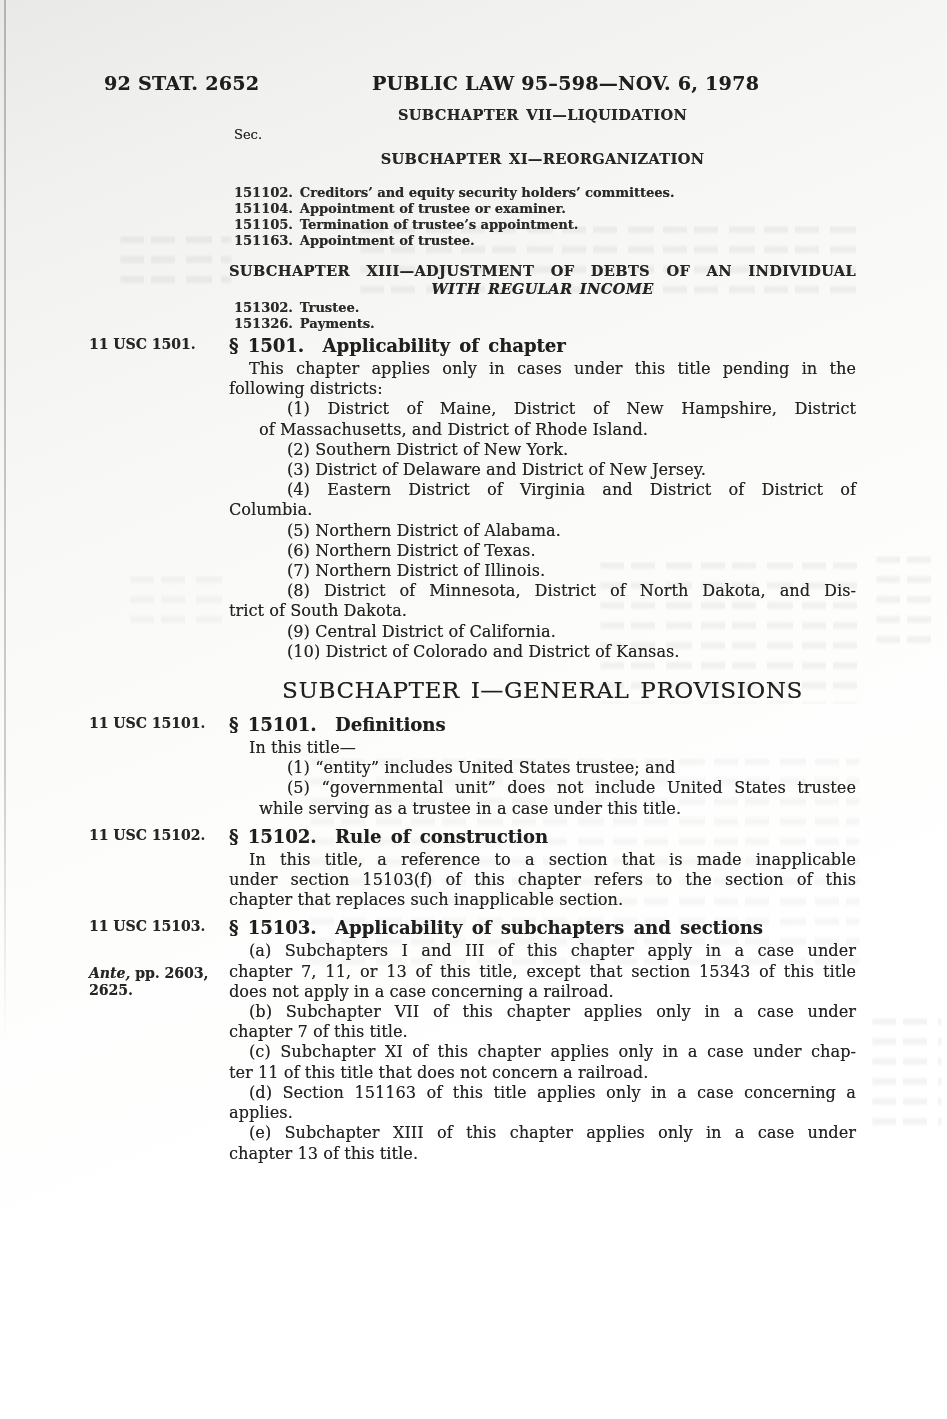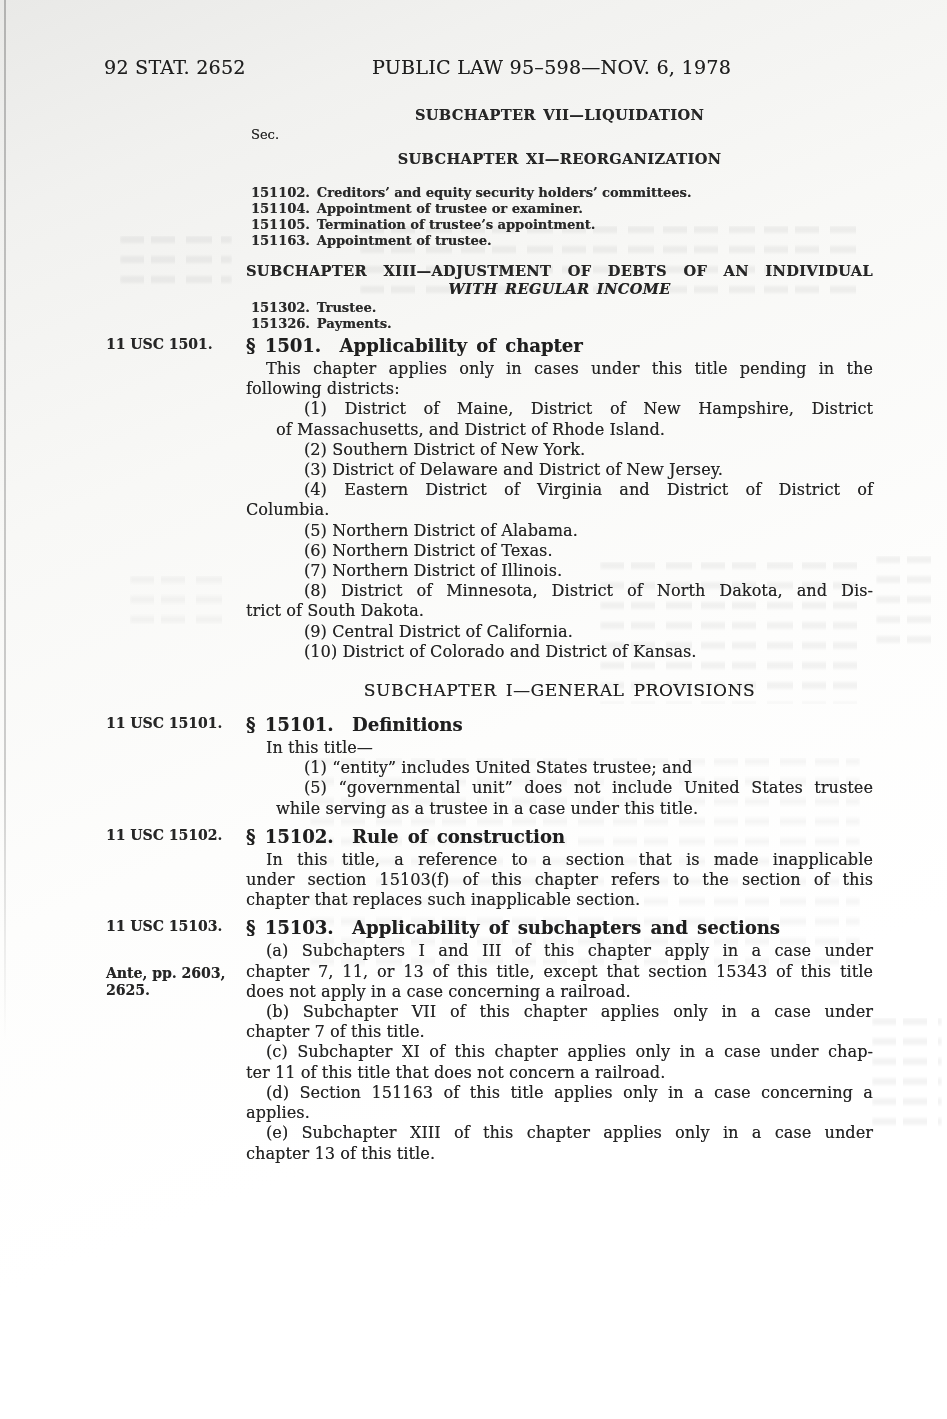--- a/index.html
+++ b/index.html
@@ -18,25 +18,25 @@
     background:linear-gradient(180deg, rgba(90,90,90,.38) 0%, rgba(110,110,110,.42) 8%, rgba(120,120,120,.35) 75%, rgba(120,120,120,0) 100%);
   }
   
   .ghost {
     position:absolute;
     background:repeating-linear-gradient(180deg, #6a6a6a 0 7px, transparent 7px 20px);
     -webkit-mask-image:repeating-linear-gradient(90deg, #000 0 24px, transparent 24px 31px, #000 31px 55px, transparent 55px 66px, #000 66px 92px, transparent 92px 101px);
     mask-image:repeating-linear-gradient(90deg, #000 0 24px, transparent 24px 31px, #000 31px 55px, transparent 55px 66px, #000 66px 92px, transparent 92px 101px);
     opacity:.075; filter:blur(1.4px);
   }
-  .hdr { position:absolute; top:56px; font-weight:400; font-size:19px; line-height:22px; letter-spacing:.3px; color:#1e1e1e; }
+  .hdr { position:absolute; top:72px; font-weight:700; font-size:19px; line-height:22px; letter-spacing:.3px; color:#1e1e1e; }
   .hdr-stat { left:104px; }
   .hdr-law  { left:372px; }
 
-  .column { position:absolute; left:246px; top:98px; width:627px; }
+  .column { position:absolute; left:229px; top:98px; width:627px; }
 
   .toc-h {
     margin:0; font-size:14.5px; line-height:18px; font-weight:700;
     text-align:center; letter-spacing:.4px; word-spacing:2px; color:#262626;
   }
   .toc-h.justified { text-align:justify; text-align-last:justify; }
   .toc-h2 { margin:0; font-size:14.5px; line-height:18px; font-weight:700; text-align:center; letter-spacing:.4px; word-spacing:2px;font-style:italic; }
   .sec-label { margin-top:3px; font-size:13px; line-height:16px; font-weight:400; padding-left:5px; }
   .toc-list { list-style:none; margin:4px 0 0 0; padding:0 0 0 5px; }
   .toc-list li { font-size:13px; line-height:16px; font-weight:700; color:#2a2a2a; }
@@ -54,33 +54,33 @@
   }
   .sec-body { margin-top:2px; }
   .ln { font-size:16px; line-height:20.2px; letter-spacing:.1px; }
   .ln.j    { text-align:justify; text-align-last:justify; }
   .ln.ind  { padding-left:20px; }
   .ln.item { padding-left:58px; }
   .ln.hang { padding-left:30px; }
 
   .s1501  { margin-top:3px; }
   .divider-h {
-    margin:17px 0 0 0; font-size:17px; line-height:22px; font-weight:400;
+    margin:17px 0 0 0; font-size:23px; line-height:22px; font-weight:400;
     text-align:center; letter-spacing:.6px; word-spacing:3px; color:#202020;
   }
   .s15101 { margin-top:13px; }
   .s15102 { margin-top:7px; }
   .s15103 { margin-top:7px; }
 
   .mnote {
     position:absolute; left:-140px; top:1px; width:134px;
     font-size:14px; line-height:17px; font-weight:700; color:#262626;
   }
   .mnote.second { top:48px; }
-  .mnote .it { }
+  .mnote .it { font-style:italic; }
 
   .column, .hdr { text-shadow:0.2px 0.2px 0.35px rgba(25,25,25,0.55); }
 </style>
 </head>
 <body>
 
 <div class="page">
 
   <div class="left-rule"></div>
 

